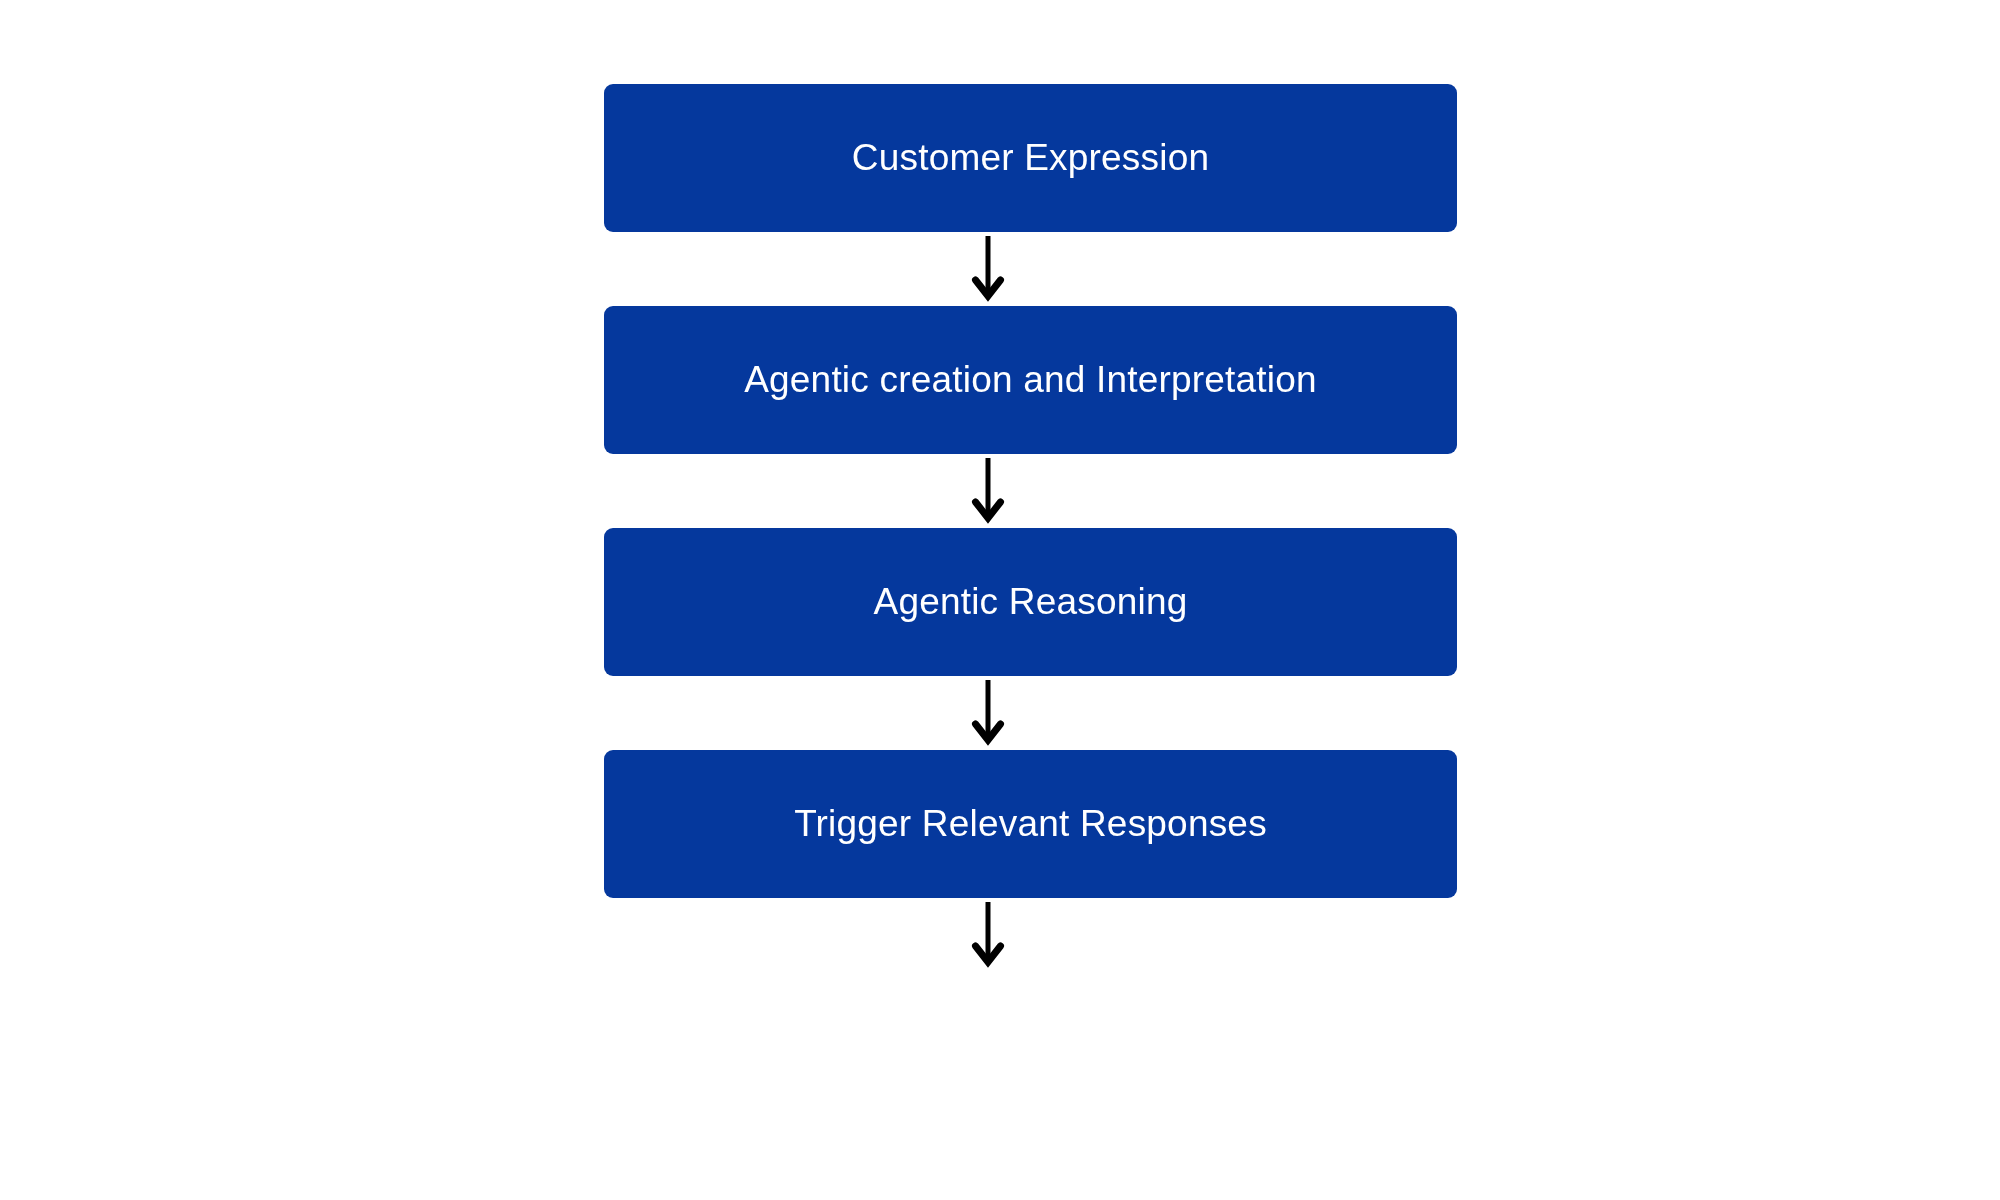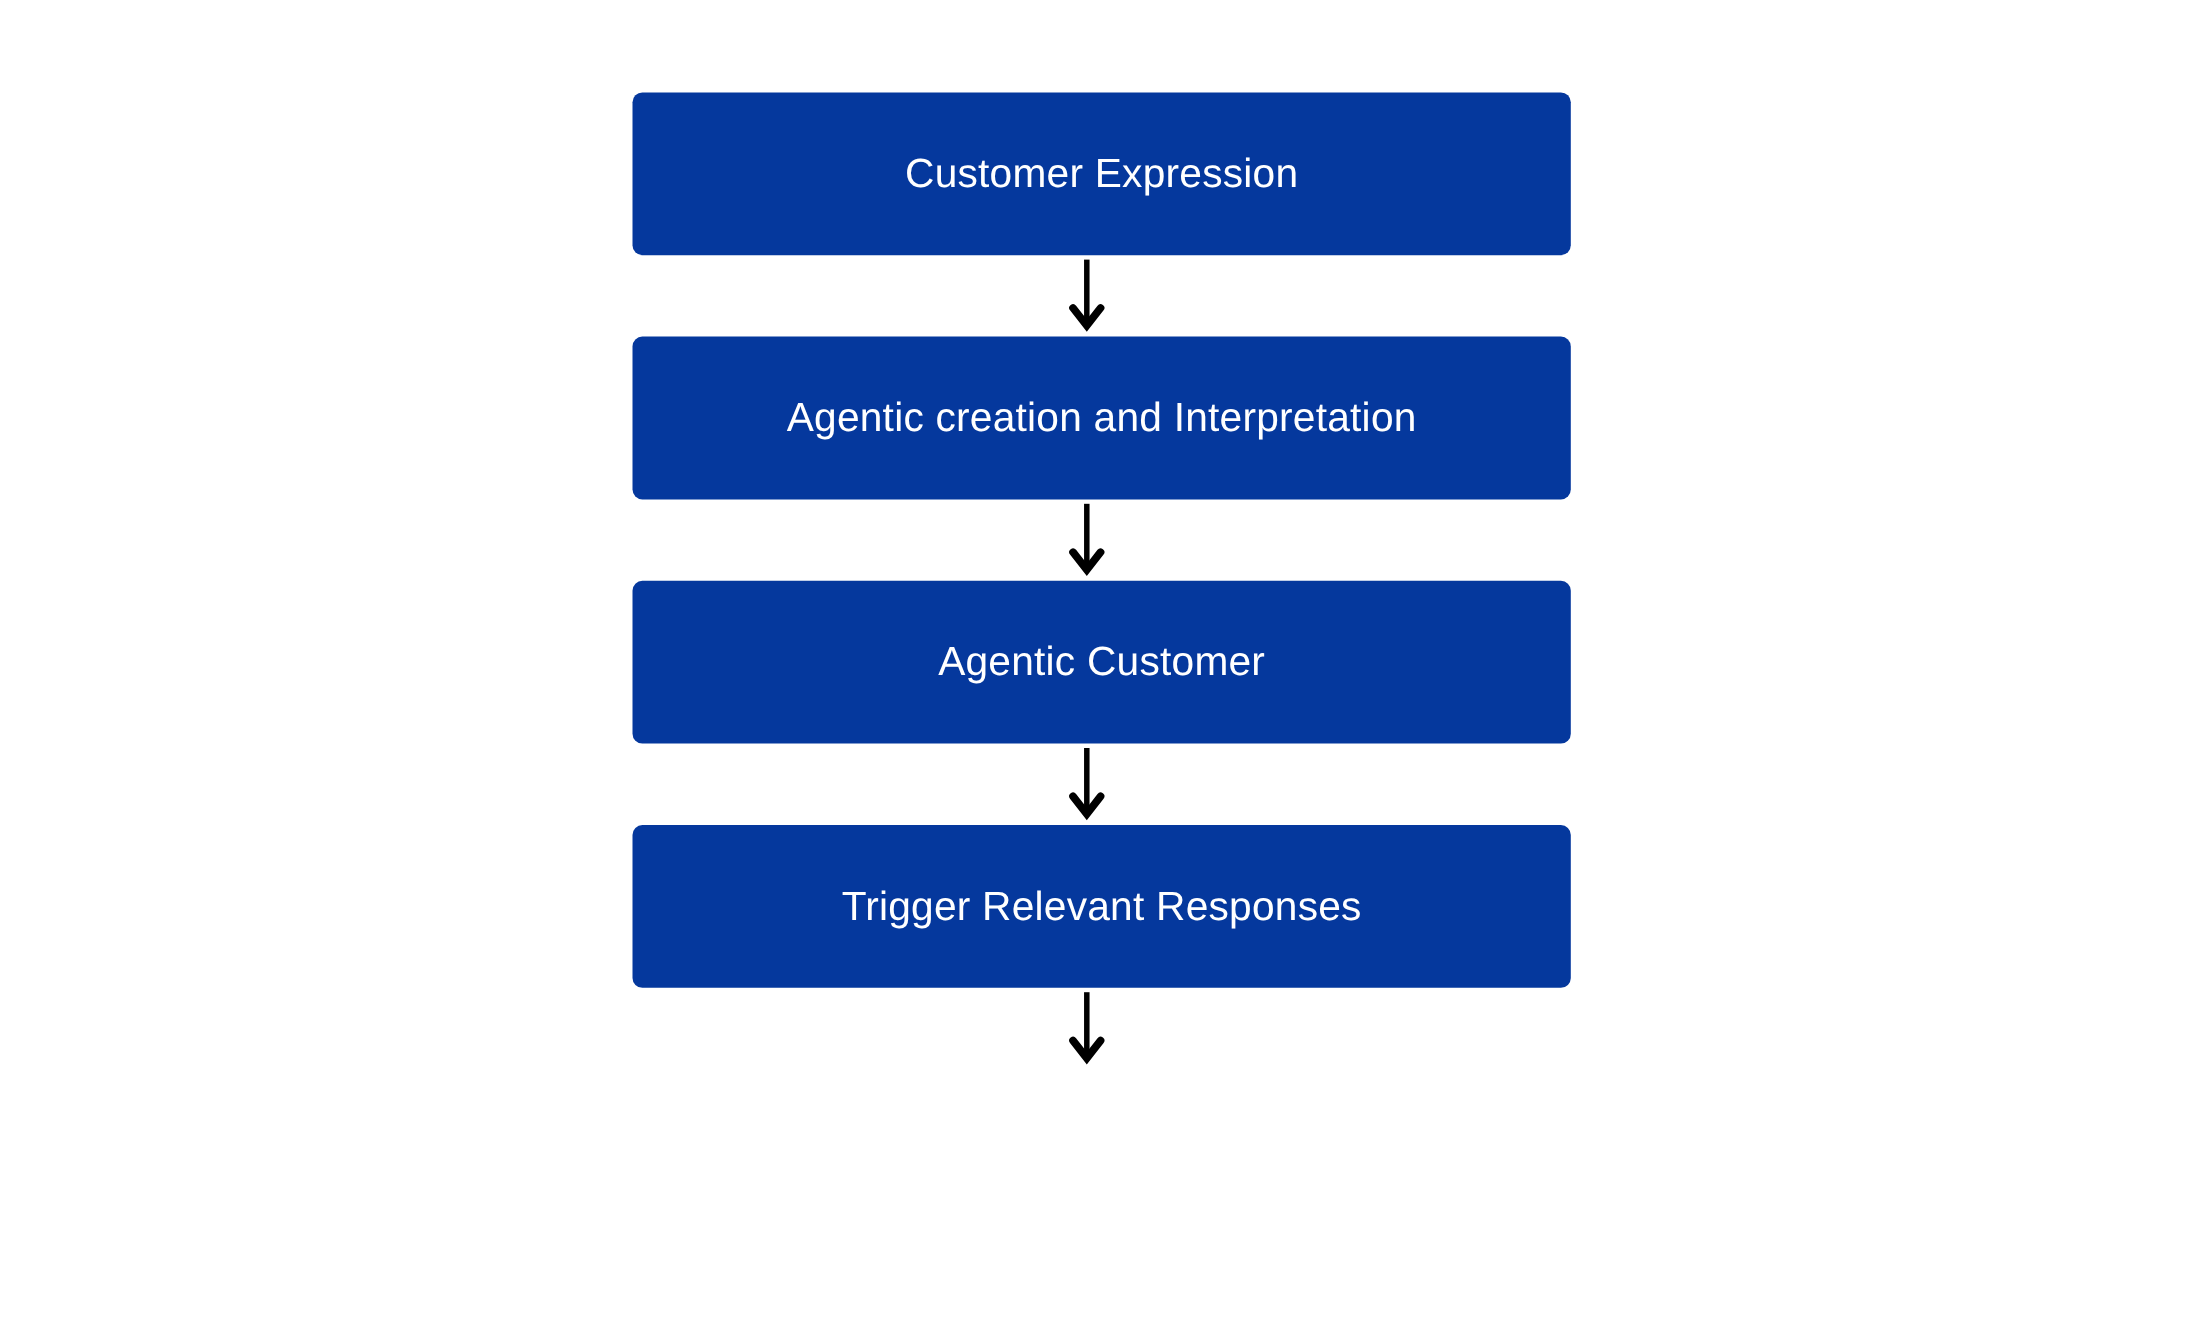--- a/index.html
+++ b/index.html
@@ -29,20 +29,21 @@
   .flow-node {
     position: relative;
     width: 853px;
     height: 148px;
     background: #05389D;
     border-radius: 9px;
     display: flex;
     align-items: center;
     justify-content: center;
     overflow: hidden;
+    margin-left: 29px;
   }
 
   .flow-node-label {
     color: #ffffff;
     font-family: "Liberation Sans", sans-serif;
     font-size: 37px;
     font-weight: 400;
     letter-spacing: 0.2px;
     line-height: 1.1;
     text-align: center;
@@ -86,21 +87,21 @@
     </div>
 
     <div class="flow-connector">
       <svg width="30" height="66" viewBox="0 0 30 66">
         <line x1="15" y1="0" x2="15" y2="58" stroke="#000000" stroke-width="5"></line>
         <polyline points="2.5,44 15,60 27.5,44" fill="none" stroke="#000000" stroke-width="7" stroke-linecap="round" stroke-linejoin="miter"></polyline>
       </svg>
     </div>
 
     <div class="flow-node">
-      <span class="flow-node-label">Agentic Customer</span>
+      <span class="flow-node-label">Agentic Reasoning</span>
     </div>
 
     <div class="flow-connector">
       <svg width="30" height="66" viewBox="0 0 30 66">
         <line x1="15" y1="0" x2="15" y2="58" stroke="#000000" stroke-width="5"></line>
         <polyline points="2.5,44 15,60 27.5,44" fill="none" stroke="#000000" stroke-width="7" stroke-linecap="round" stroke-linejoin="miter"></polyline>
       </svg>
     </div>
 
     <div class="flow-node">

